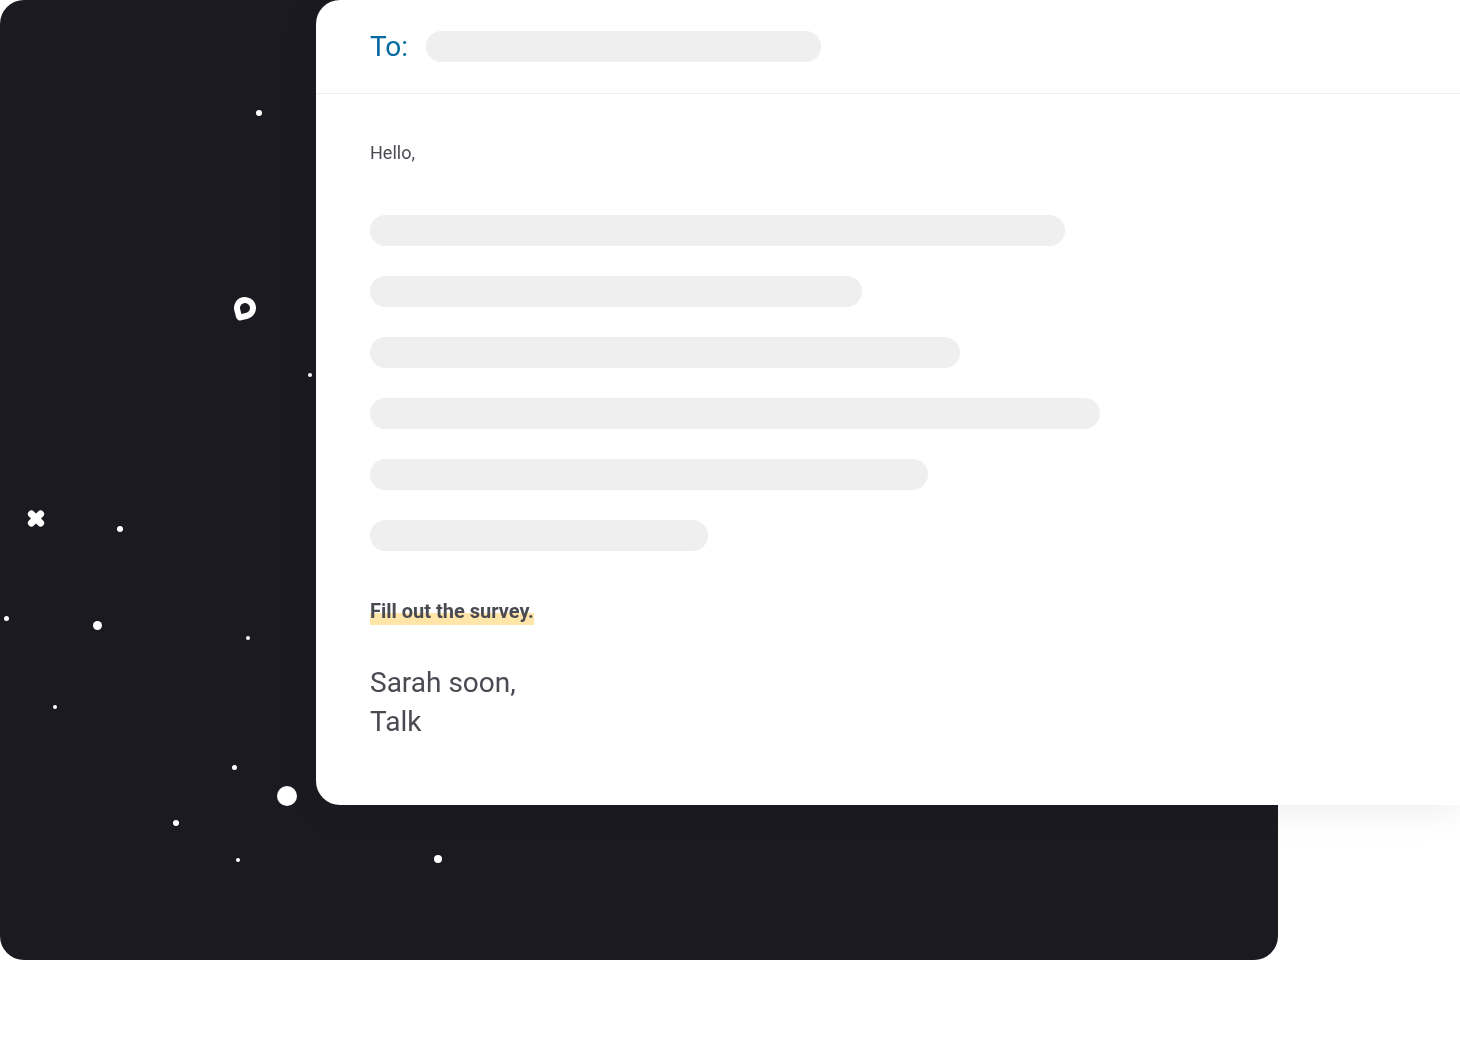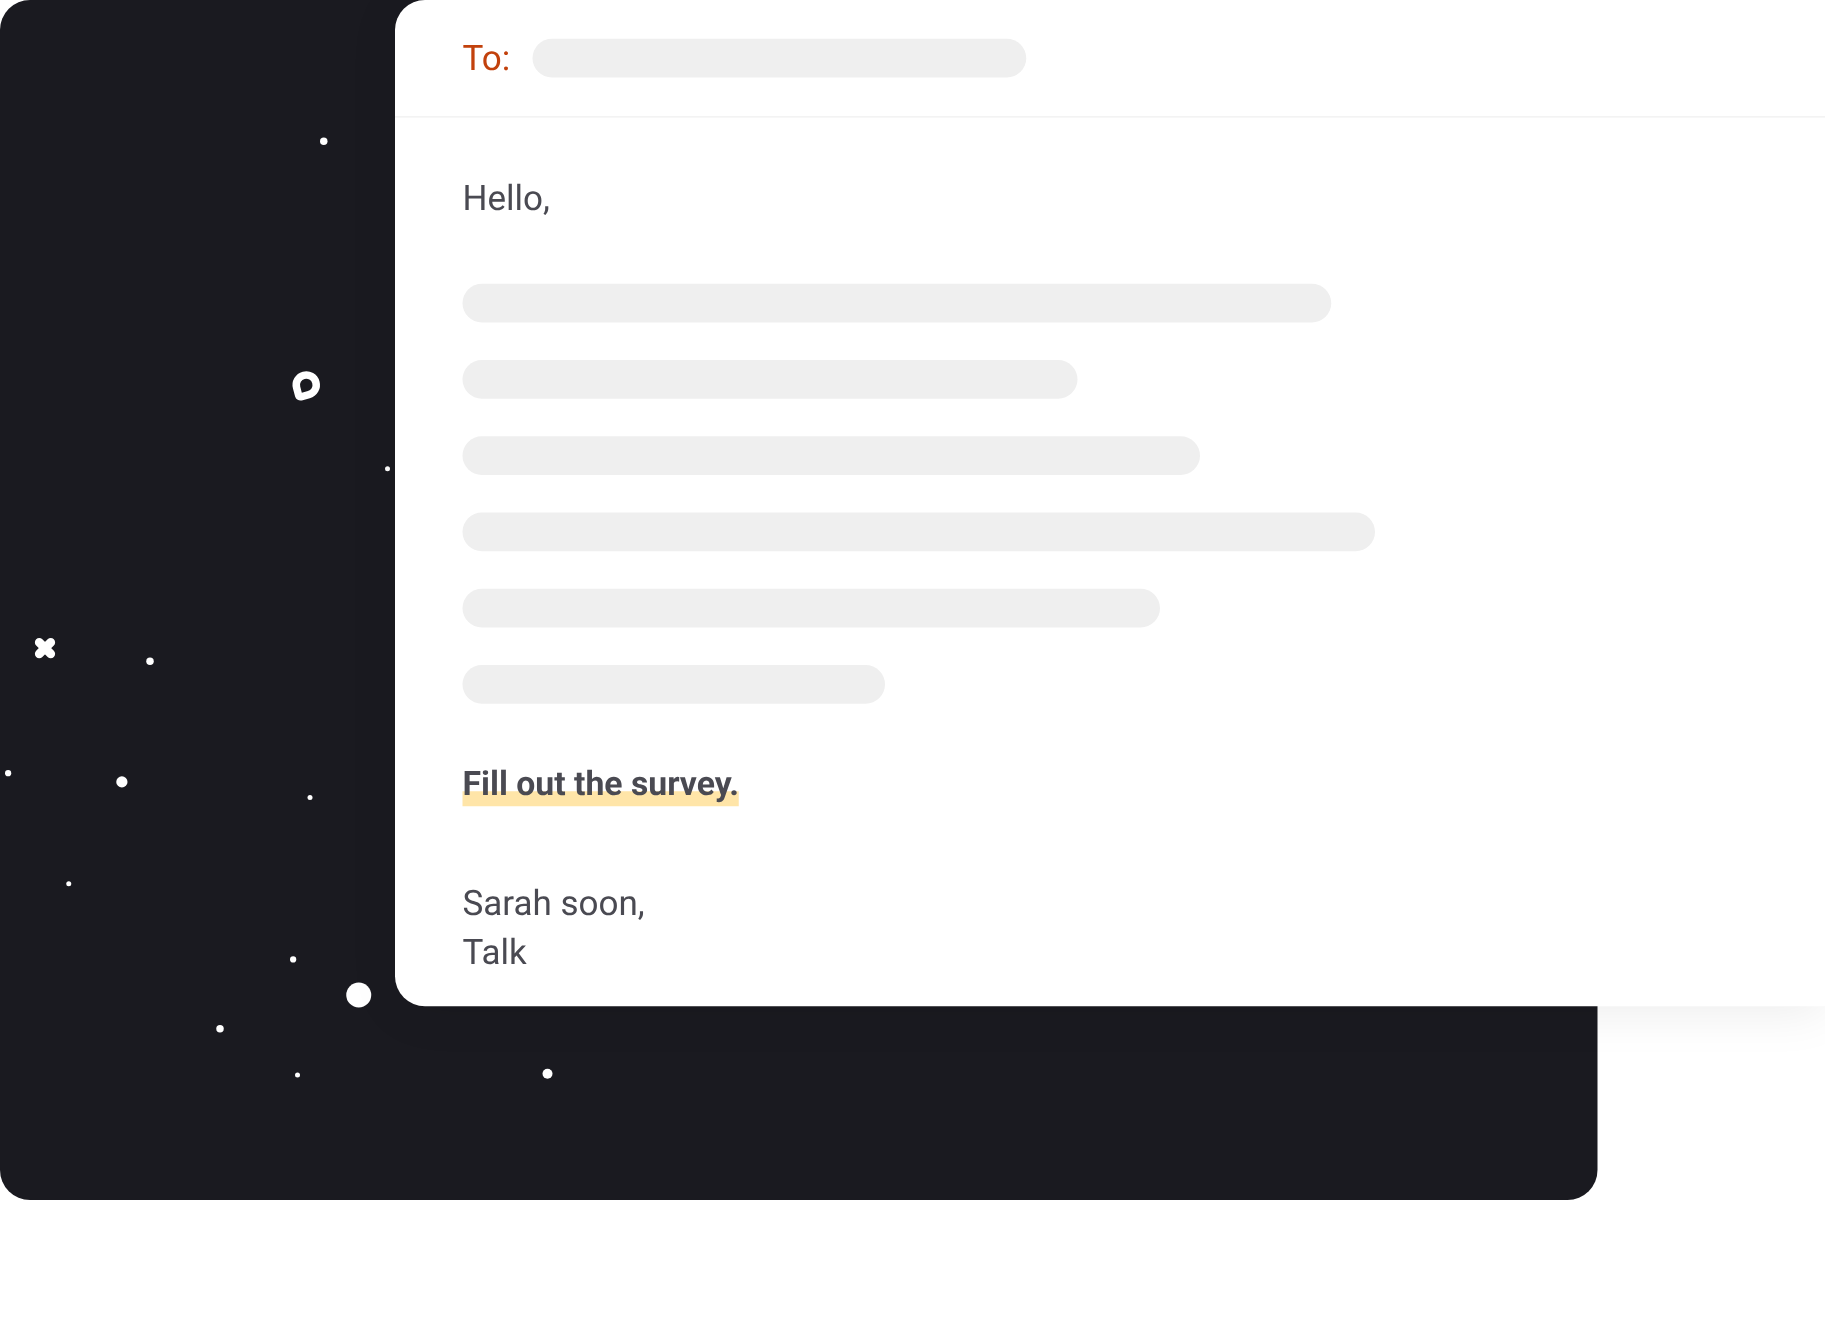--- a/index.html
+++ b/index.html
@@ -49,62 +49,62 @@
     .email-header {
       padding: 30px 54px 30px 54px;
       border-bottom: 1px solid #f0f0f0;
       display: flex;
       align-items: center;
       gap: 18px;
     }
     
     .to-label {
       font-size: 28px;
-      color: #c2410c;
+      color: #0369a1;
       font-weight: 400;
     }
     
     .to-placeholder {
       width: 395px;
       height: 31px;
       background: #efefef;
       border-radius: 16px;
     }
     
     .email-body {
       padding: 48px 54px;
     }
     
     .hello-text {
-      font-size: 28px;
+      font-size: 18px;
       color: #4a4a52;
       margin-bottom: 52px;
     }
     
     .placeholder-line {
       height: 31px;
       background: #efefef;
       border-radius: 16px;
       margin-bottom: 30px;
     }
     
     .line1 { width: 695px; }
     .line2 { width: 492px; }
     .line3 { width: 590px; }
     .line4 { width: 730px; }
     .line5 { width: 558px; }
     .line6 { width: 338px; margin-bottom: 48px; }
     
     .survey-link {
       display: inline-block;
-      font-size: 27px;
+      font-size: 20px;
       font-weight: 700;
       color: #4a4a52;
       position: relative;
-      margin-bottom: 60px;
+      margin-bottom: 40px;
       cursor: pointer;
     }
     
     .survey-link::after {
       content: '';
       position: absolute;
       left: 0;
       right: 0;
       bottom: -2px;
       height: 12px;

